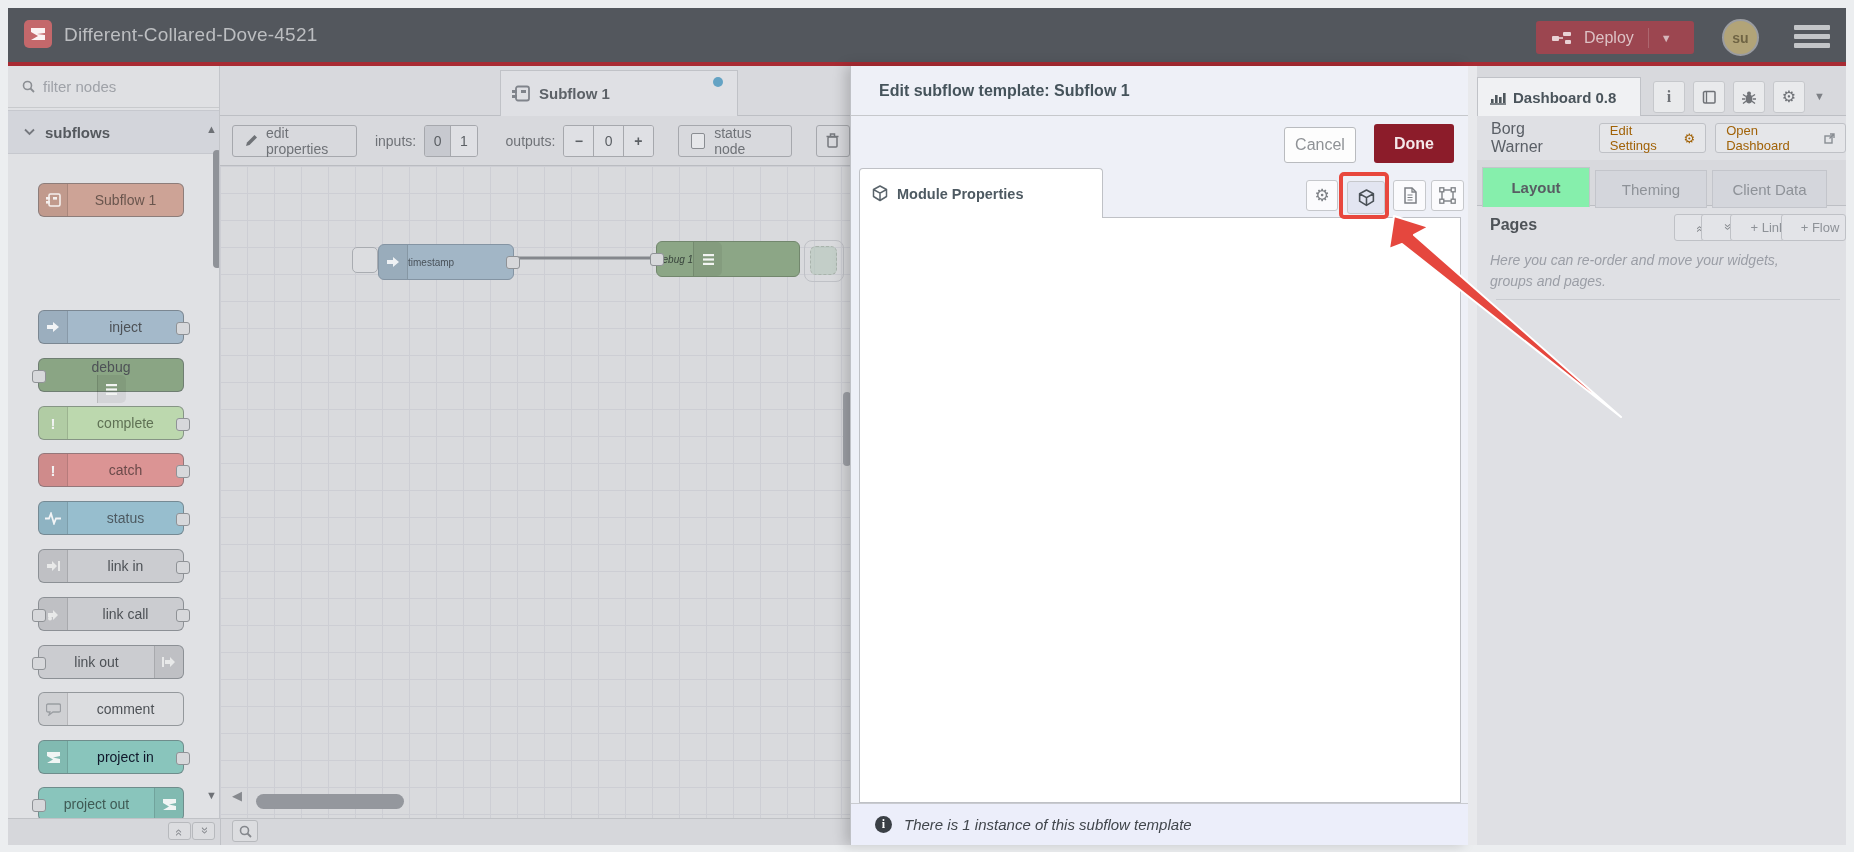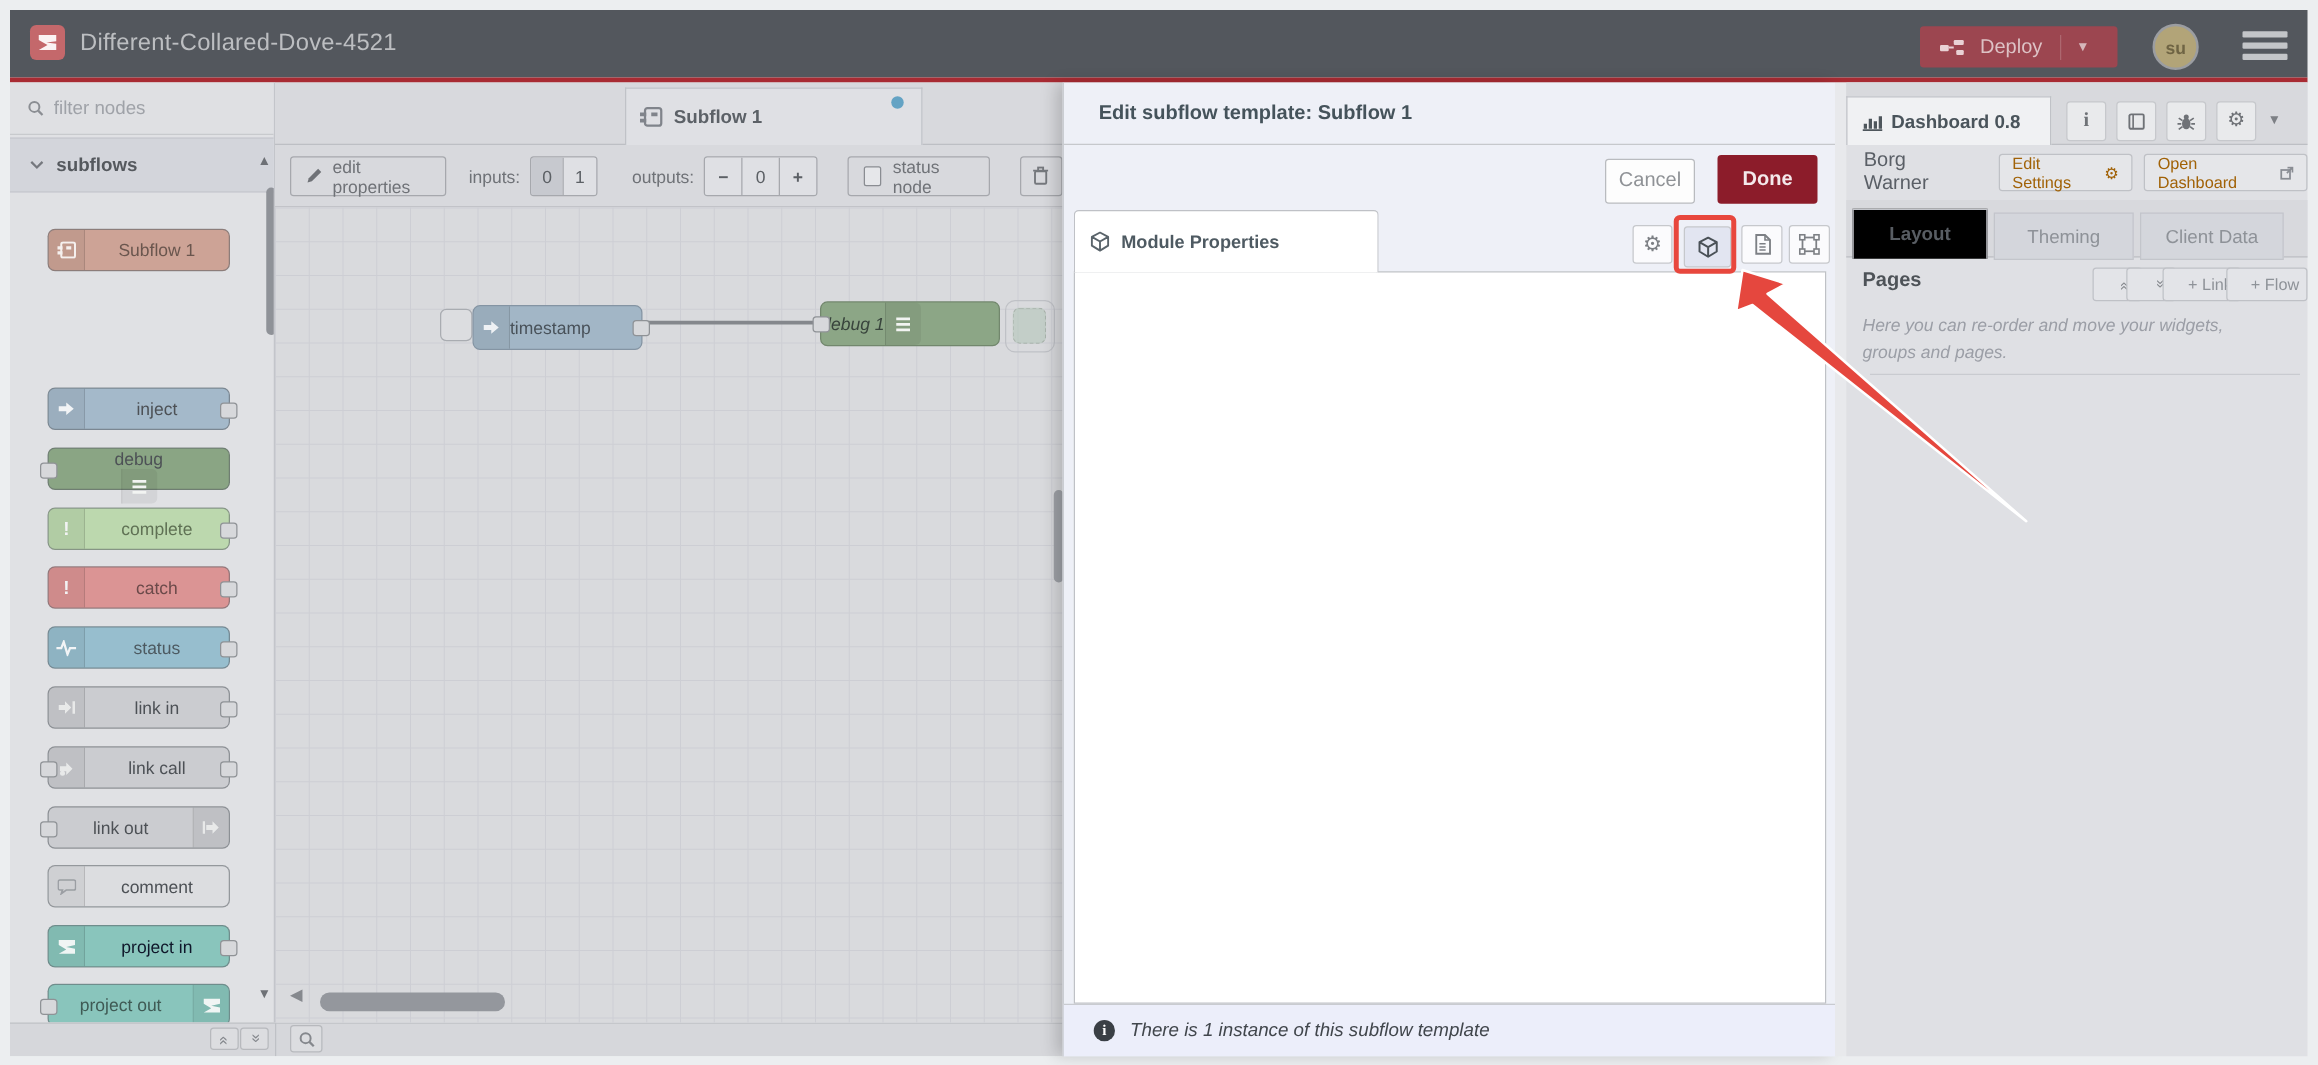--- a/index.html
+++ b/index.html
@@ -60,21 +60,21 @@
   #wtoolbar{left:220px;top:116px;width:630px;height:50px;background:#d8d9dd;border-bottom:1px solid #babcc1;
         display:flex;align-items:center;color:#6f7277;font-size:14px;}
   .tbtn{height:30px;border:1px solid #a6a8ad;border-radius:3px;display:flex;align-items:center;color:#6f7277;background:transparent;}
   .seg{height:30px;border:1px solid #a6a8ad;border-radius:3px;display:flex;overflow:hidden;}
   .seg .cell{width:28px;display:flex;align-items:center;justify-content:center;color:#5c6065;background:#dfe0e4;border-left:1px solid #a6a8ad;}
   .seg .cell:first-child{border-left:none;}
   .seg .cell.sel{background:#c7c9cf;}
   #canvas{left:220px;top:166px;width:630px;height:652px;background:#d9dadd;
      background-image:linear-gradient(#cdced4 1px,transparent 1px),linear-gradient(90deg,#cdced4 1px,transparent 1px);
      background-size:27px 27px;}
-  .cnode{position:absolute;height:34px;border-radius:6px;display:flex;align-items:center;font-size:14px;}
+  .cnode{position:absolute;height:34px;border-radius:6px;display:flex;align-items:center;font-size:10px;}
   #wire{position:absolute;left:0;top:0;pointer-events:none;}
   #drag-handle{left:843px;top:392px;width:8px;height:74px;border-radius:4px;background:#9fa2a8;}
   #hscroll-thumb{left:256px;top:794px;width:148px;height:15px;border-radius:8px;background:#94979d;}
 
   
   #dialog{left:850px;top:66px;width:618px;height:779px;background:#eef0f7;border-left:1px solid #bfc1c6;
         box-shadow:-5px 0 12px rgba(0,0,0,.18);}
   #dlg-title{left:0;top:0;width:618px;height:50px;border-bottom:1px solid #c6c8cc;display:flex;align-items:center;
         font-weight:bold;font-size:16px;color:#45535b;padding-left:28px;}
   .dlg-btn{border-radius:3px;display:flex;align-items:center;justify-content:center;font-size:16px;}
@@ -518,21 +518,21 @@
         <span style="margin-left:7px">
           <svg width="11" height="11" viewBox="0 0 11 11">
               <rect x="1" y="3" width="7" height="7" fill="none" stroke="#898d93" stroke-width="1.4"></rect>
               <path d="M6 1h4v4M10 1 5.5 5.5" fill="none" stroke="#898d93" stroke-width="1.4"></path>
             </svg>
         </span>
       </div>
     </div>
 
     <div class="abs" id="sb-tabs-row">
-      <div class="sb-tab" style="left:5px;top:7px;width:106px;height:39px;background:#000000;border-bottom:none;font-weight:bold;color:#585d63">Layout</div>
+      <div class="sb-tab" style="left:5px;top:7px;width:106px;height:39px;background:#86efac;border-bottom:none;font-weight:bold;color:#585d63">Layout</div>
       <div class="sb-tab" style="left:118px;top:10px;width:110px;background:#d4d6dc;color:#8e9298">Theming</div>
       <div class="sb-tab" style="left:235px;top:10px;width:113px;background:#d4d6dc;color:#8e9298">Client Data</div>
     </div>
 
     <div class="abs" id="pages-row">
       <span class="abs" style="left:13px;top:10px;font-weight:bold;font-size:16px;color:#4e5358">Pages</span>
       <div class="pg-btn" style="left:197px;width:25px">
           <span class="dbl" style="font-size:12px">«</span>
         </div>
       <div class="pg-btn" style="left:224px;width:25px">

